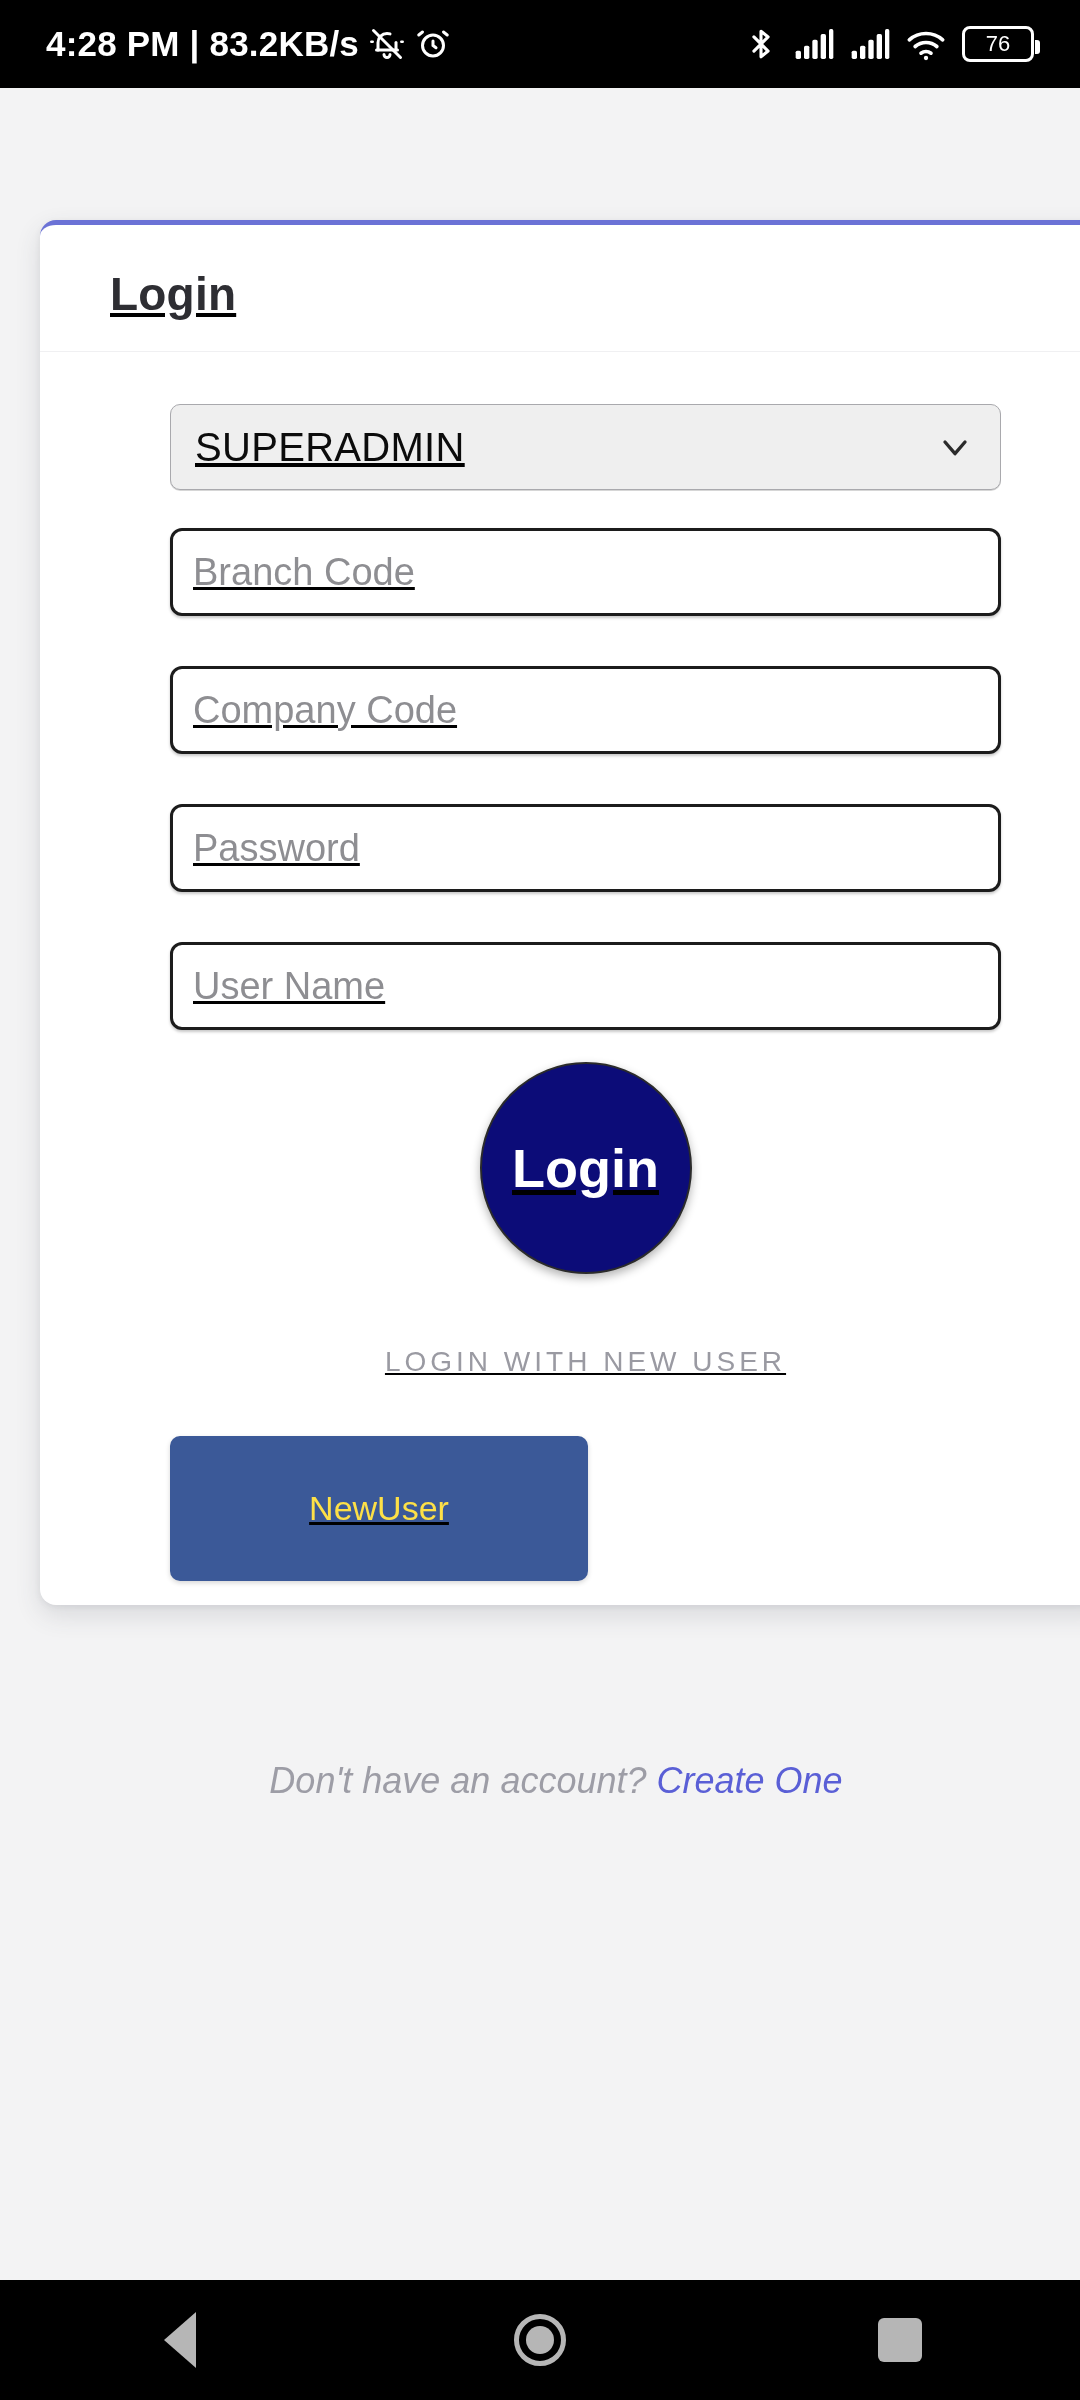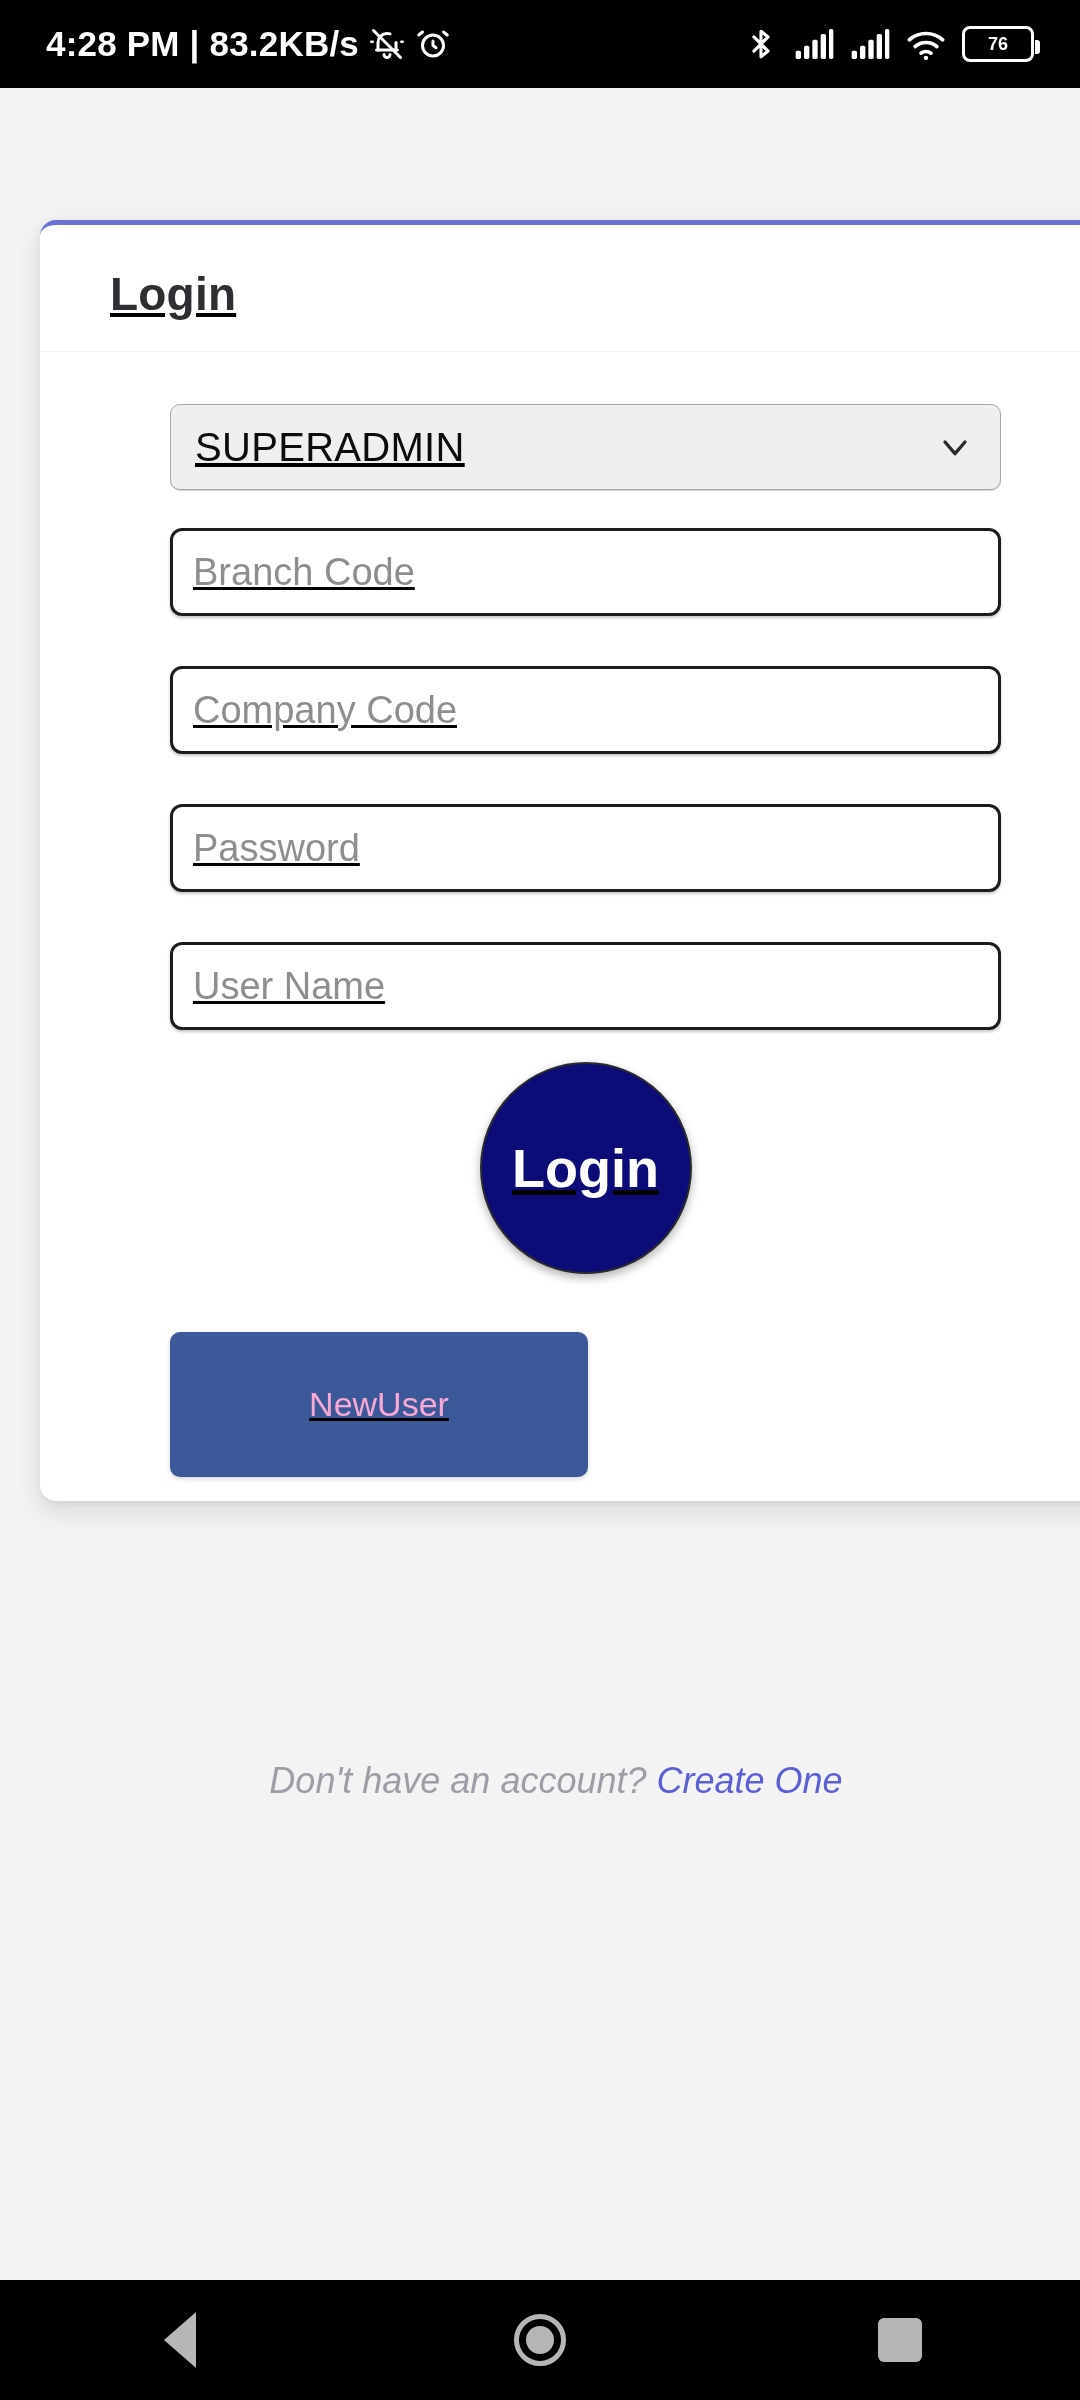--- a/index.html
+++ b/index.html
@@ -24,21 +24,21 @@
   .icon-svg { display:block; }
   .battery {
     position:relative; width:72px; height:36px;
     border:3px solid #fff; border-radius:8px;
     display:flex; align-items:center; justify-content:center;
   }
   .battery::after {
     content:""; position:absolute; right:-9px; top:11px;
     width:5px; height:14px; background:#fff; border-radius:0 3px 3px 0;
   }
-  .battery-text { font-size:18px; font-weight:700; line-height:1; }
+  .battery-text { font-size:22px; font-weight:400; line-height:1; }
 
   
   .card {
     position:absolute; left:40px; top:220px; width:1071px;
     background:#fff;
     border-radius:16px;
     border-top:5px solid #6b72d6;
     box-shadow:0 10px 26px rgba(60,64,80,.14), 0 2px 6px rgba(60,64,80,.08);
     overflow:hidden;
     padding-bottom:24px;
@@ -110,21 +110,21 @@
     font-weight:500;
   }
 
   
   .newuser-btn {
     margin-top:58px;
     margin-left:0;
     width:418px; height:145px;
     background:#3b5998;
     border:none; border-radius:10px;
-    color:#f9a8d4;
+    color:#fde047;
     font-size:34px;
     font-family:"Liberation Sans", sans-serif;
     cursor:pointer;
     display:flex; align-items:center; justify-content:center;
     box-shadow:0 2px 5px rgba(0,0,0,.16);
   }
 
   
   .footer {
     position:absolute; top:1760px; left:16px; width:1080px;
@@ -241,20 +241,21 @@
 
       <input class="field" type="text" placeholder="Branch Code" style="">
       <input class="field" type="text" placeholder="Company Code" style="">
       <input class="field" type="text" placeholder="Password" style="">
       <input class="field" type="text" placeholder="User Name" style="">
 
       <div class="login-circle-row">
         <div class="login-circle">Login</div>
       </div>
 
+      <div class="divider-label">LOGIN WITH NEW USER</div>
 
       <button class="newuser-btn">NewUser</button>
 
     </div>
   </div>
 
   <div class="footer">
     <span class="footer-text">Don't have an account?</span>
     <span class="footer-link">Create One</span>
   </div>

